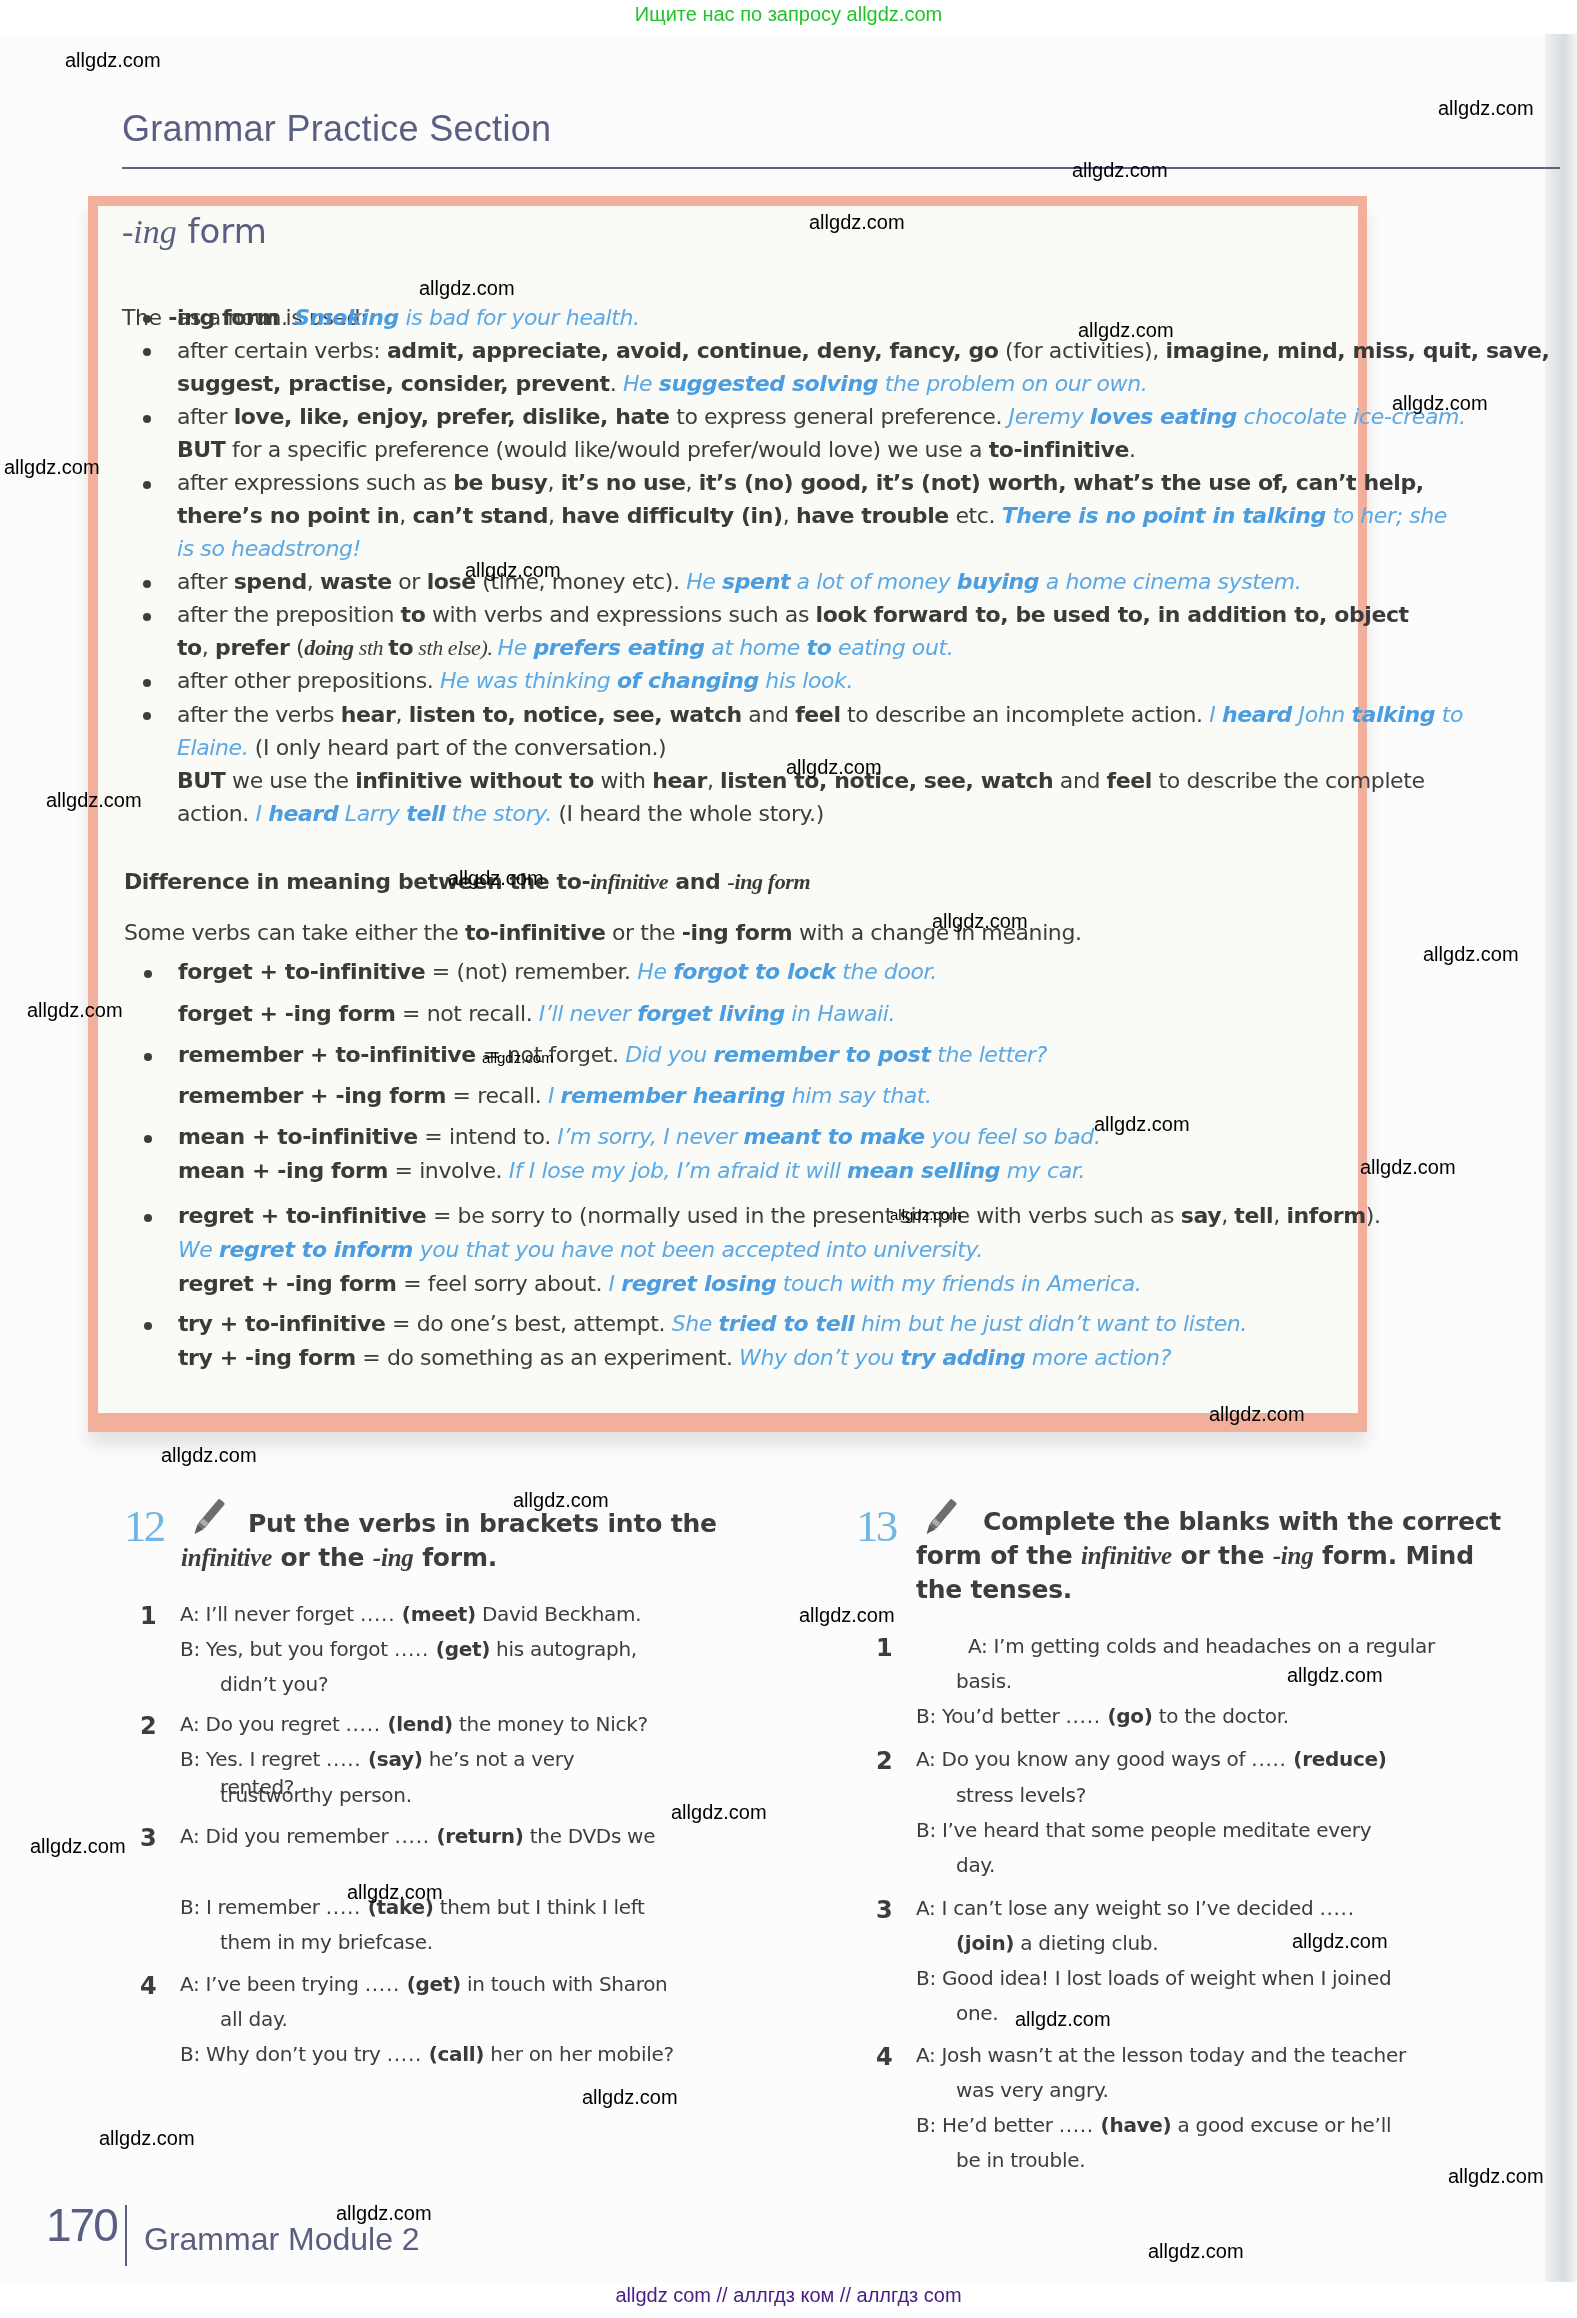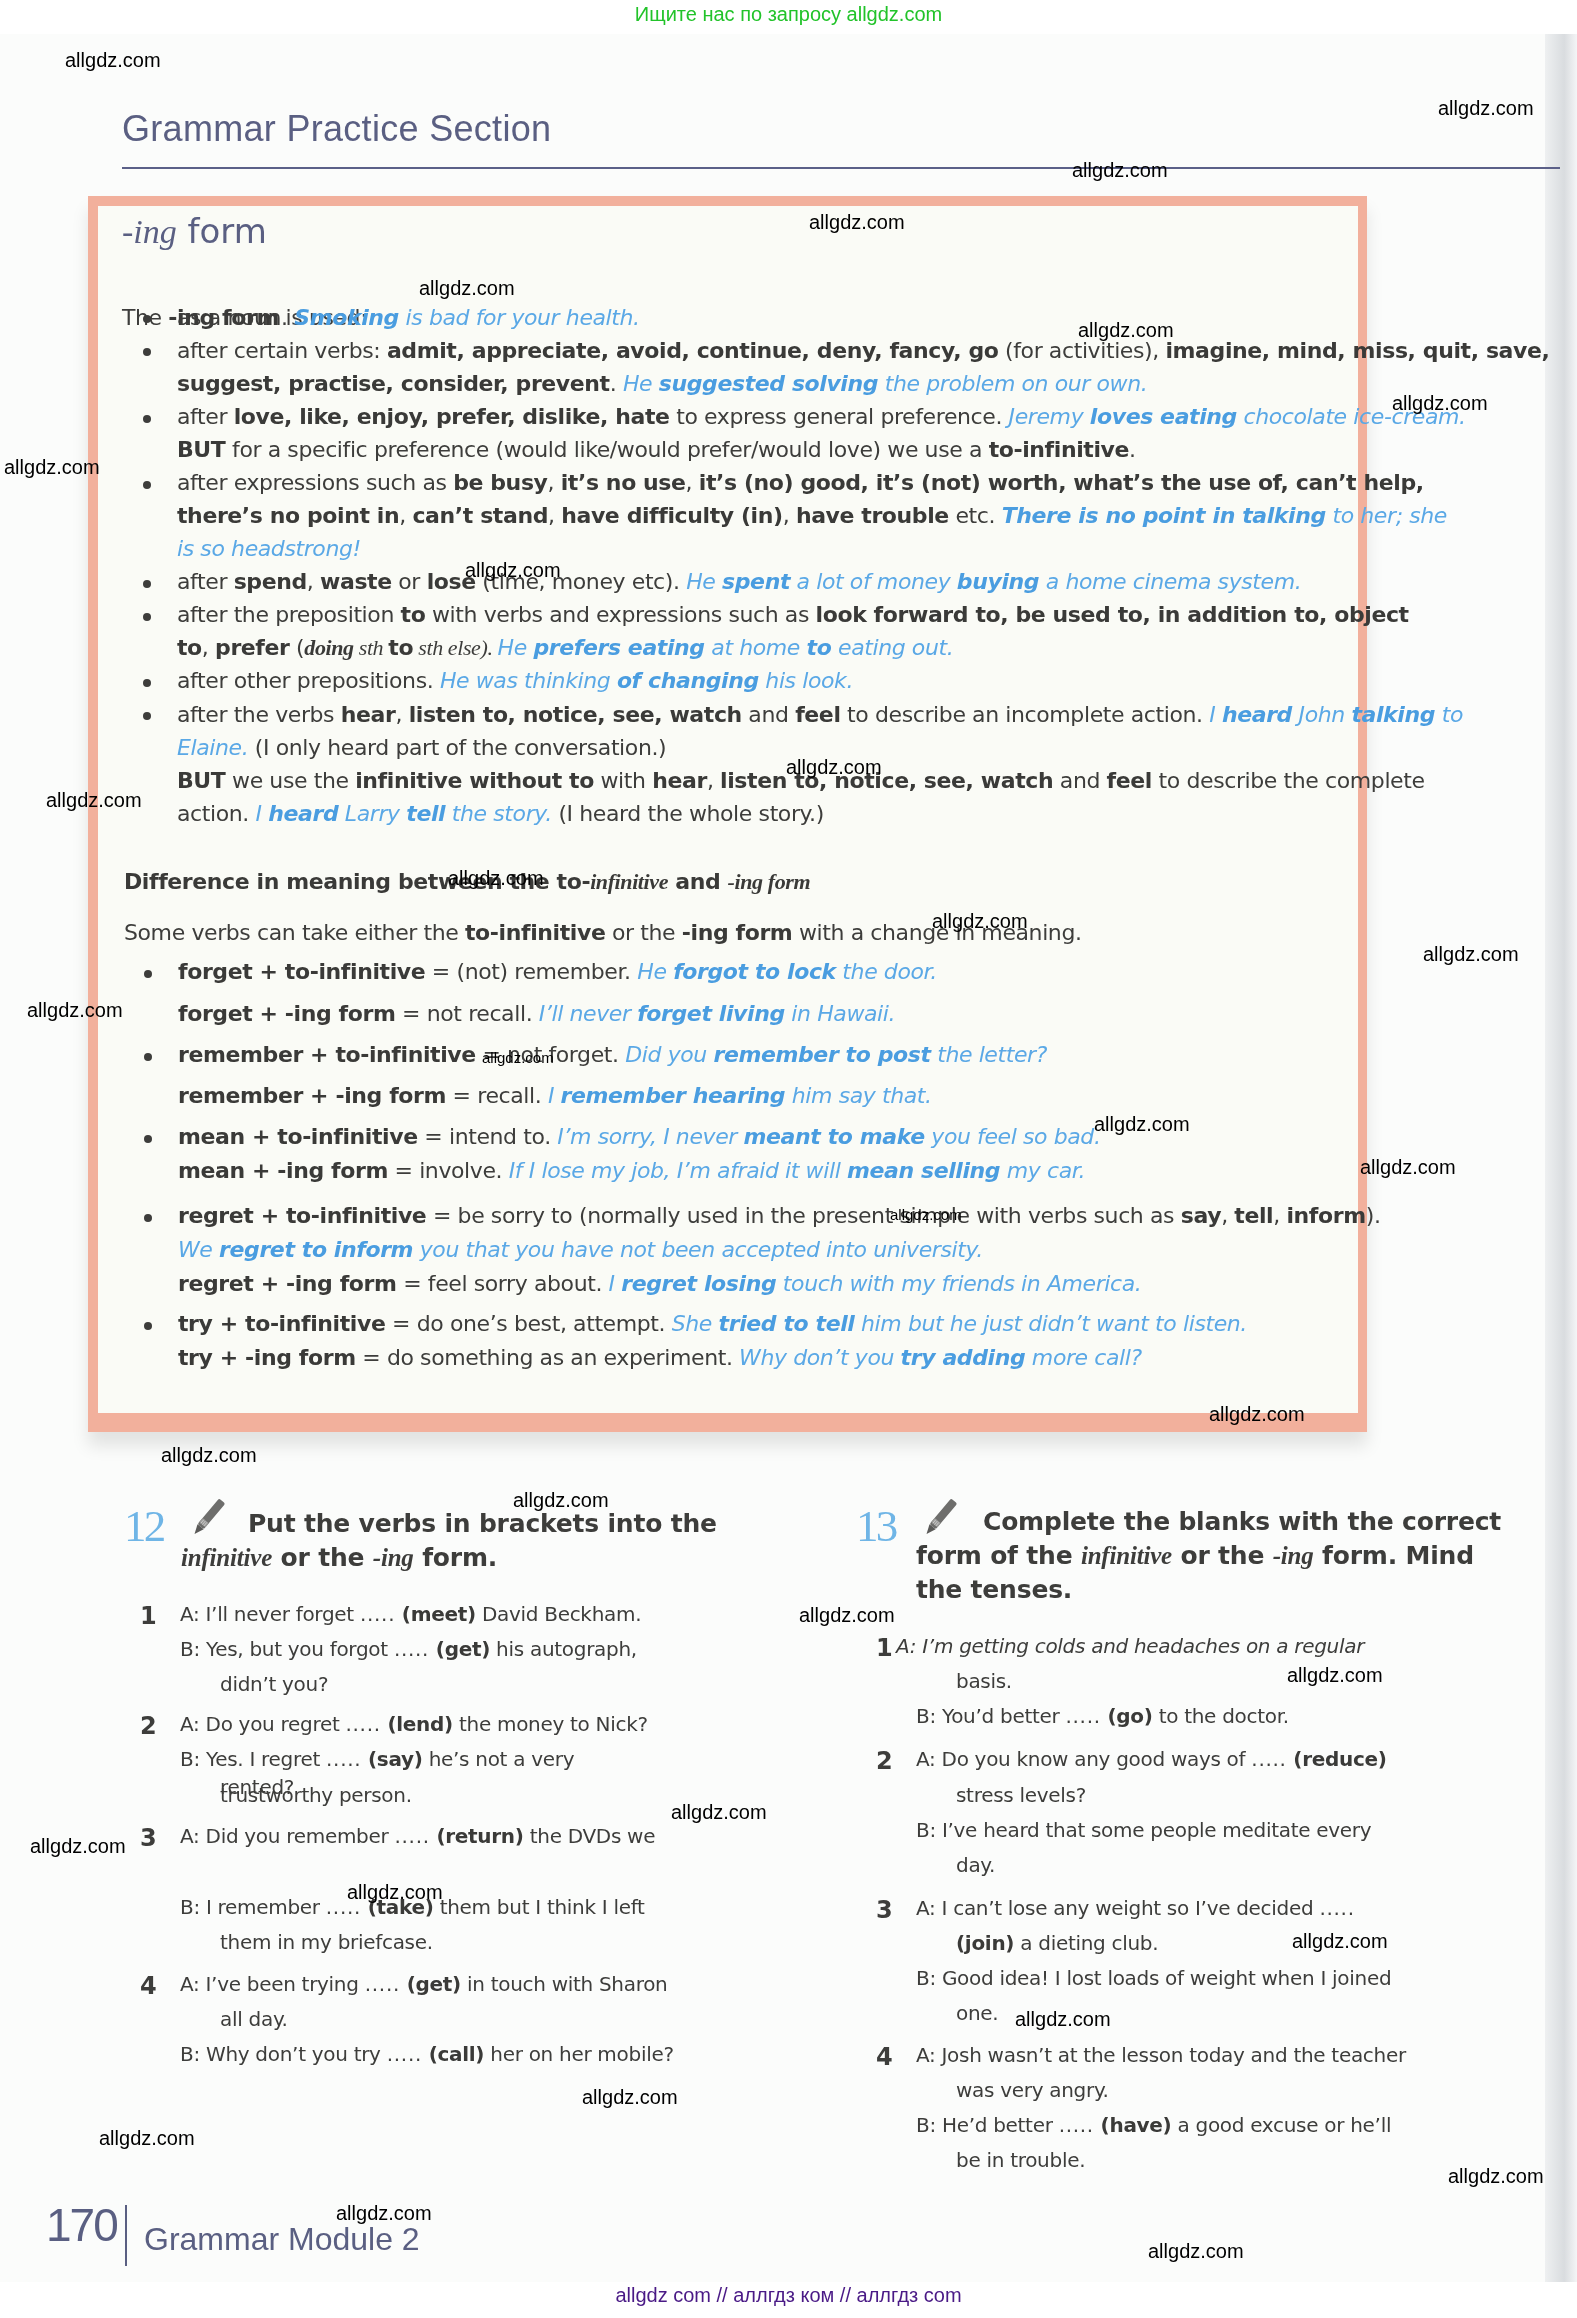--- a/index.html
+++ b/index.html
@@ -143,21 +143,21 @@
     <div class="line" style="left: 178px; top: 1083px;"><span class="b">remember + -ing form</span><span class=""> = recall. </span><span class="eg">I </span><span class="egb">remember hearing</span><span class="eg"> him say that.</span></div>
     <div class="bullet" style="left: 144px; top: 1135px;"></div>
     <div class="line" style="left: 178px; top: 1124px;"><span class="b">mean + to-infinitive</span><span class=""> = intend to. </span><span class="eg">I’m sorry, I never </span><span class="egb">meant to make</span><span class="eg"> you feel so bad.</span></div>
     <div class="line" style="left: 178px; top: 1158px;"><span class="b">mean + -ing form</span><span class=""> =  involve. </span><span class="eg">If I lose my job, I’m afraid it will </span><span class="egb">mean selling</span><span class="eg"> my car.</span></div>
     <div class="bullet" style="left: 144px; top: 1214px;"></div>
     <div class="line" style="left: 178px; top: 1203px;"><span class="b">regret + to-infinitive</span><span class=""> = be sorry to (normally used in the present simple with verbs such as </span><span class="b">say</span><span class="">, </span><span class="b">tell</span><span class="">, </span><span class="b">inform</span><span class="">).</span></div>
     <div class="line" style="left: 178px; top: 1237px;"><span class="eg">We </span><span class="egb">regret to inform</span><span class="eg"> you that you have not been accepted into university.</span></div>
     <div class="line" style="left: 178px; top: 1271px;"><span class="b">regret + -ing form</span><span class=""> = feel sorry about. </span><span class="eg">I </span><span class="egb">regret losing</span><span class="eg"> touch with my friends in America.</span></div>
     <div class="bullet" style="left: 144px; top: 1322px;"></div>
     <div class="line" style="left: 178px; top: 1311px;"><span class="b">try + to-infinitive</span><span class=""> = do one’s best, attempt. </span><span class="eg">She </span><span class="egb">tried to tell</span><span class="eg"> him but he just didn’t want to listen.</span></div>
-    <div class="line" style="left: 178px; top: 1345px;"><span class="b">try + -ing form</span><span class=""> = do something as an experiment. </span><span class="eg">Why don’t you </span><span class="egb">try adding</span><span class="eg"> more call?</span></div>
+    <div class="line" style="left: 178px; top: 1345px;"><span class="b">try + -ing form</span><span class=""> = do something as an experiment. </span><span class="eg">Why don’t you </span><span class="egb">try adding</span><span class="eg"> more action?</span></div>
   </div>
 
 <div id="exercises">
     <div class="ex-num" style="left: 124px; top: 1500px;">12</div>
     <div class="pen" style="left: 186px; top: 1494px;"><svg viewBox="0 0 64 72" width="43" height="49">
         <g transform="rotate(40 32 36)">
           <rect x="26" y="2" width="12" height="50" rx="3" fill="#6e6e6c"></rect>
           <rect x="26" y="40" width="12" height="8" fill="#9a9a98"></rect>
           <line x1="29" y1="41" x2="29" y2="48" stroke="#ddd" stroke-width="1"></line>
           <line x1="32" y1="41" x2="32" y2="48" stroke="#ddd" stroke-width="1"></line>
@@ -192,21 +192,21 @@
           <line x1="29" y1="41" x2="29" y2="48" stroke="#ddd" stroke-width="1"></line>
           <line x1="32" y1="41" x2="32" y2="48" stroke="#ddd" stroke-width="1"></line>
           <line x1="35" y1="41" x2="35" y2="48" stroke="#ddd" stroke-width="1"></line>
           <polygon points="26,52 38,52 32,66" fill="#5a5a58"></polygon>
         </g>
       </svg></div>
     <div class="ex-title" style="left: 983px; top: 1507px;"><span class="">Complete the blanks with the correct</span></div>
     <div class="ex-title" style="left: 916px; top: 1541px;"><span class="">form of the </span><span class="i">infinitive</span><span class=""> or the </span><span class="i">-ing</span><span class=""> form. Mind</span></div>
     <div class="ex-title" style="left: 916px; top: 1575px;"><span class="">the tenses.</span></div>
     <div class="ex-n" style="left: 876px; top: 1634px;">1</div>
-    <div class="ex-line" style="left: 896px; top: 1634px; font-style: italic;"><span class="">A:  I’m  getting  colds  and  headaches  on  a  regular</span></div>
+    <div class="ex-line" style="left: 968px; top: 1634px;"><span class="">A:  I’m  getting  colds  and  headaches  on  a  regular</span></div>
     <div class="ex-line" style="left: 956px; top: 1669px;"><span class="">basis.</span></div>
     <div class="ex-line" style="left: 916px; top: 1704px;"><span class="">B:  You’d better </span><span class="blank">.....</span><span class="b"> (go)</span><span class=""> to the doctor.</span></div>
     <div class="ex-n" style="left: 876px; top: 1747px;">2</div>
     <div class="ex-line" style="left: 916px; top: 1747px;"><span class="">A:  Do you know any good ways of </span><span class="blank">.....</span><span class="b"> (reduce)</span></div>
     <div class="ex-line" style="left: 956px; top: 1783px;"><span class="">stress levels?</span></div>
     <div class="ex-line" style="left: 916px; top: 1818px;"><span class="">B:  I’ve  heard  that  some  people  meditate  every</span></div>
     <div class="ex-line" style="left: 956px; top: 1853px;"><span class="">day.</span></div>
     <div class="ex-n" style="left: 876px; top: 1896px;">3</div>
     <div class="ex-line" style="left: 916px; top: 1896px;"><span class="">A:  I  can’t  lose  any  weight  so  I’ve  decided  </span><span class="blank">.....</span></div>
     <div class="ex-line" style="left: 956px; top: 1931px;"><span class="b">(join)</span><span class=""> a dieting club.</span></div>

